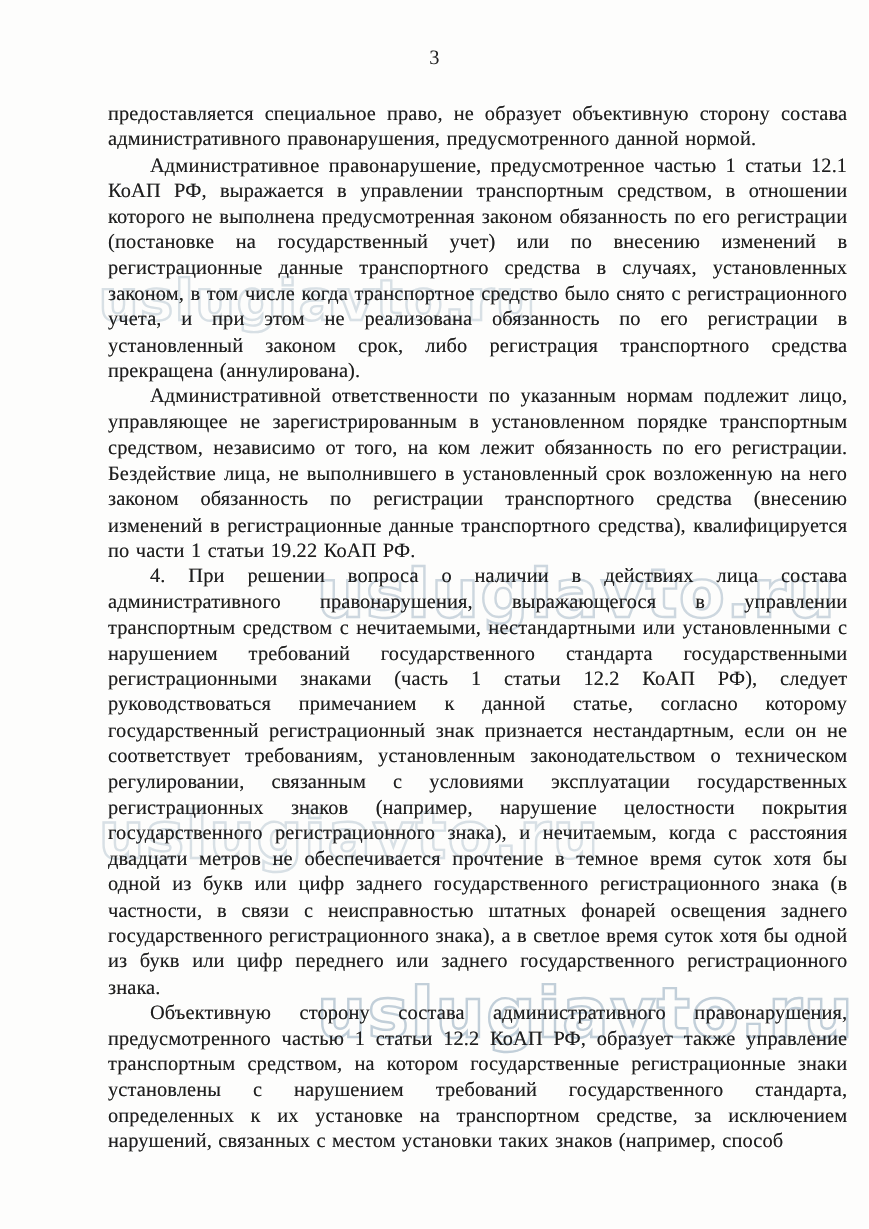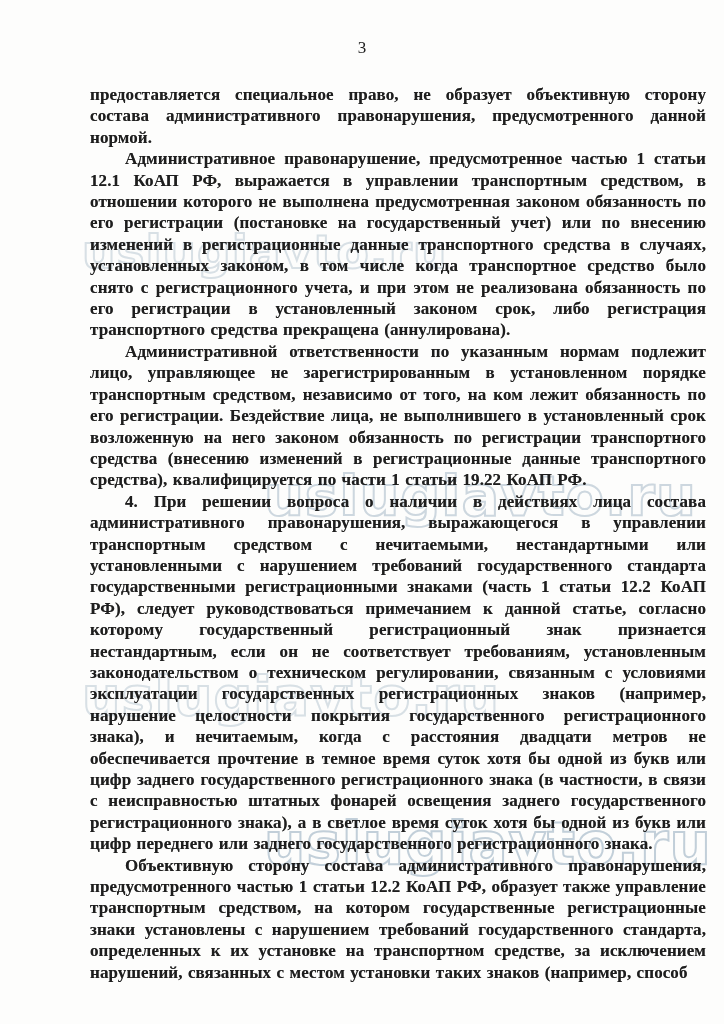--- a/index.html
+++ b/index.html
@@ -34,21 +34,20 @@
     font-size: 17px;
     line-height: 21.4px;
     letter-spacing: 0.1px;
     word-spacing: 1px;
     color: #1e1e1e;
     text-shadow: 0 0 0.4px rgba(20,20,20,0.55);
   }
   .doc-body p.para {
     margin: 0;
     padding: 0;
-    font-weight: bold;
   }
   .doc-body p.para.indent {
     text-indent: 35px;
   }
   .watermark {
     position: absolute;
     font-family: "DejaVu Sans", sans-serif;
     font-weight: bold;
     white-space: nowrap;
     color: transparent;

